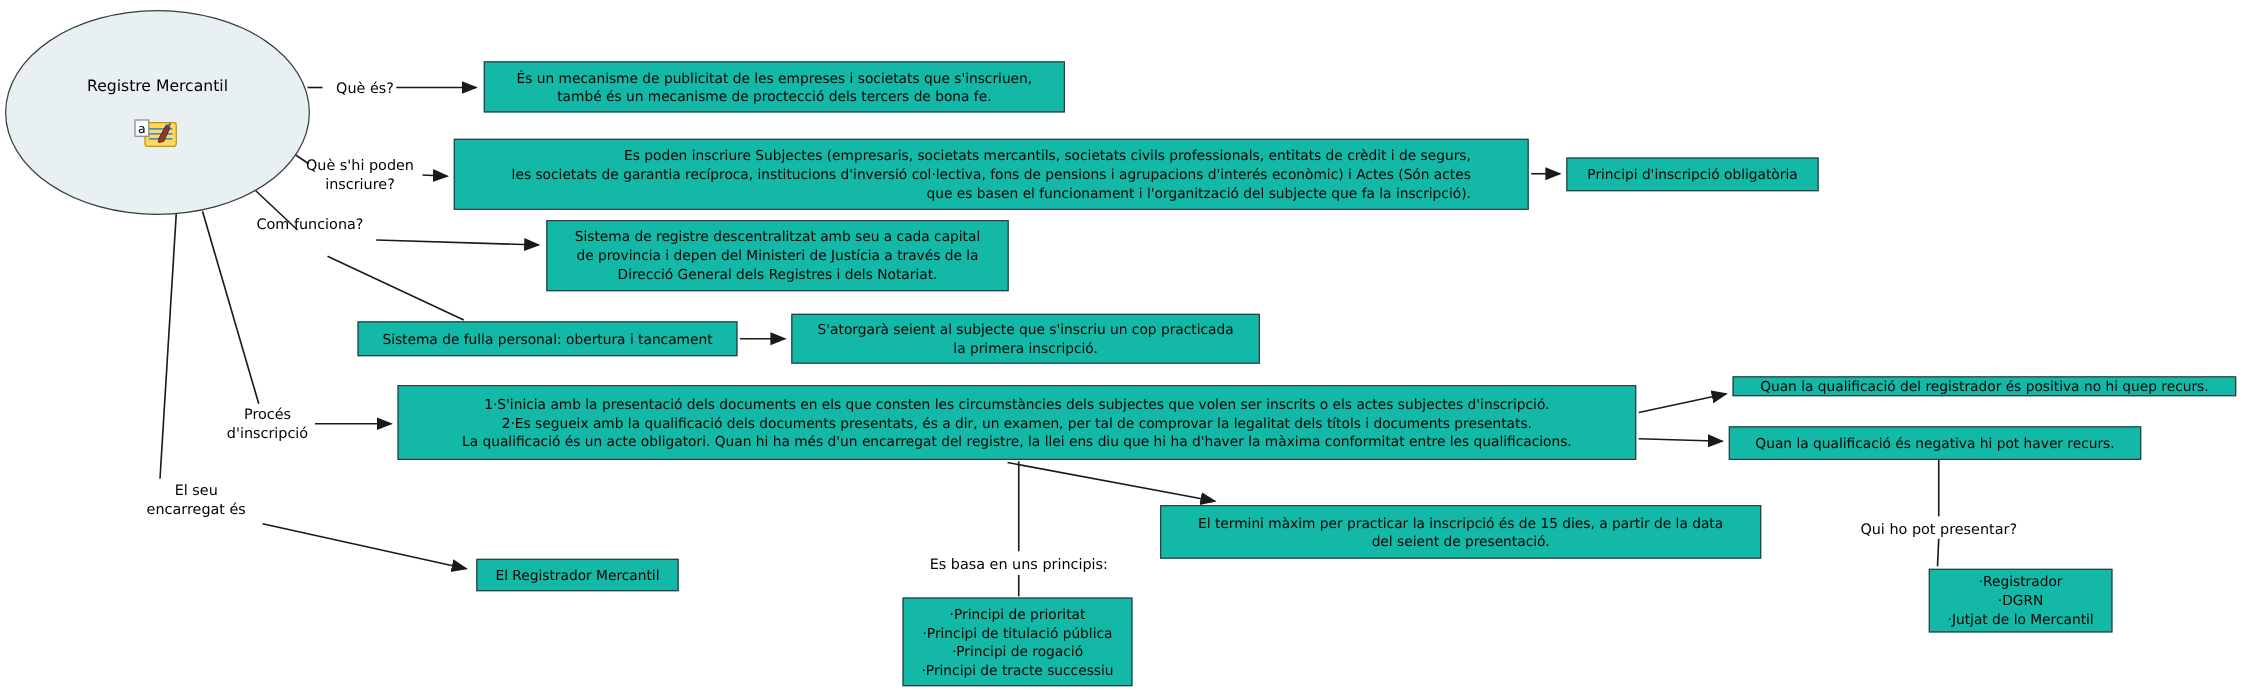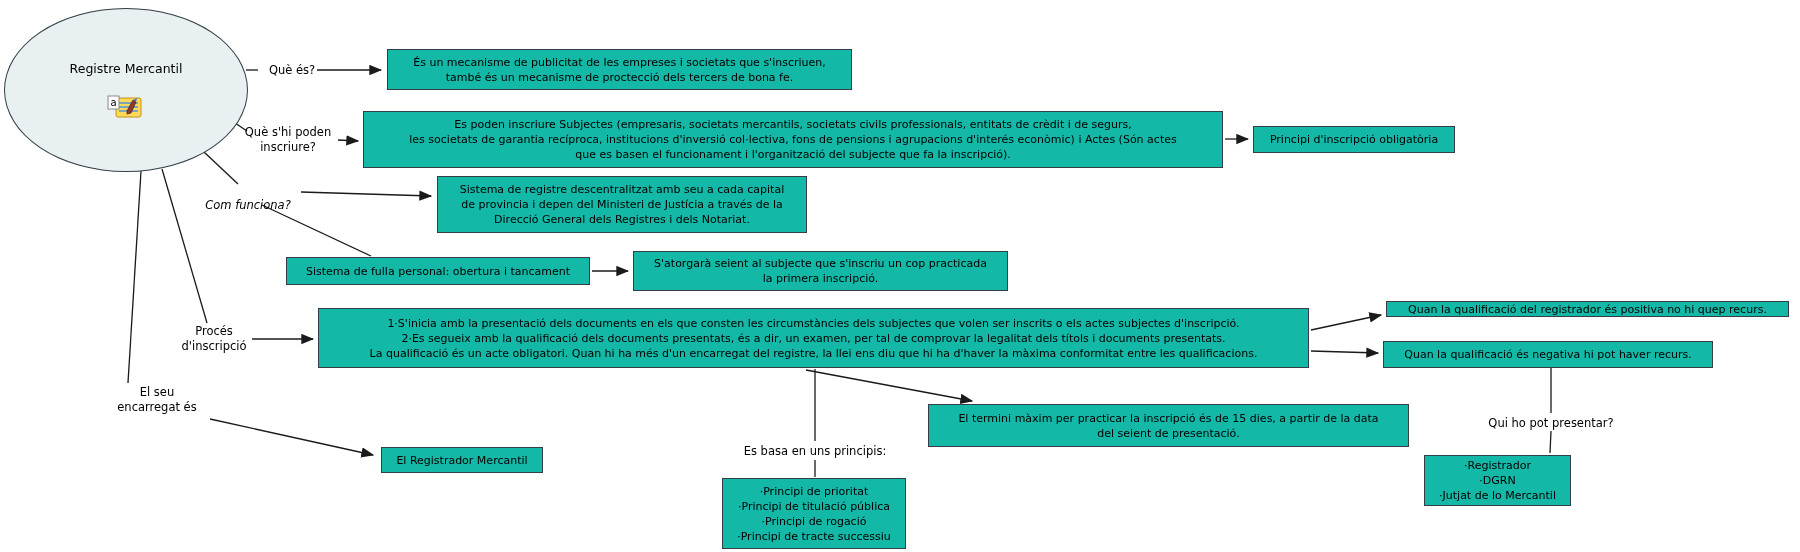--- a/index.html
+++ b/index.html
@@ -78,27 +78,27 @@
   </div>
 
   <div class="linking" style="left:260px; top:63px; width:64px;">Què és?</div>
 
   <div class="concept" style="left:387px; top:49px; width:465px; height:41px;">És un mecanisme de publicitat de les empreses i societats que s'inscriuen,
 també és un mecanisme de proctecció dels tercers de bona fe.</div>
 
   <div class="linking" style="left:238px; top:125px; width:100px;">Què s'hi poden
 inscriure?</div>
 
-  <div class="concept" style="left:363px; top:111px; width:860px; height:57px;">Es poden inscriure Subjectes (empresaris, societats mercantils, societats civils professionals, entitats de crèdit i de segurs,
+  <div class="concept" style="left:363px; top:111px; width:860px; height:57px;text-align:right;">Es poden inscriure Subjectes (empresaris, societats mercantils, societats civils professionals, entitats de crèdit i de segurs,
 les societats de garantia recíproca, institucions d'inversió col·lectiva, fons de pensions i agrupacions d'interés econòmic) i Actes (Són actes
 que es basen el funcionament i l'organització del subjecte que fa la inscripció).</div>
 
   <div class="concept" style="left:1253px; top:126px; width:202px; height:27px;">Principi d'inscripció obligatòria</div>
 
-  <div class="linking" style="left:200px; top:198px; width:96px;font-style:italic;">Com funciona?</div>
+  <div class="linking" style="left:200px; top:172px; width:96px;">Com funciona?</div>
 
   <div class="concept" style="left:437px; top:176px; width:370px; height:57px;">Sistema de registre descentralitzat amb seu a cada capital
 de provincia i depen del Ministeri de Justícia a través de la
 Direcció General dels Registres i dels Notariat.</div>
 
   <div class="concept" style="left:286px; top:257px; width:304px; height:28px;">Sistema de fulla personal: obertura i tancament</div>
 
   <div class="concept" style="left:633px; top:251px; width:375px; height:40px;">S'atorgarà seient al subjecte que s'inscriu un cop practicada
 la primera inscripció.</div>
 
@@ -123,17 +123,17 @@
   <div class="concept" style="left:928px; top:404px; width:481px; height:43px;">El termini màxim per practicar la inscripció és de 15 dies, a partir de la data
 del seient de presentació.</div>
 
   <div class="concept" style="left:722px; top:478px; width:184px; height:71px;">·Principi de prioritat
 ·Principi de titulació pública
 ·Principi de rogació
 ·Principi de tracte successiu</div>
 
   <div class="linking" style="left:1483px; top:416px; width:136px;">Qui ho pot presentar?</div>
 
-  <div class="concept" style="left:1424px; top:455px; width:147px; height:51px;">·Registrador
+  <div class="concept" style="left:1543px; top:455px; width:147px; height:51px;">·Registrador
 ·DGRN
 ·Jutjat de lo Mercantil</div>
 
 </div>
 
 </body></html>

